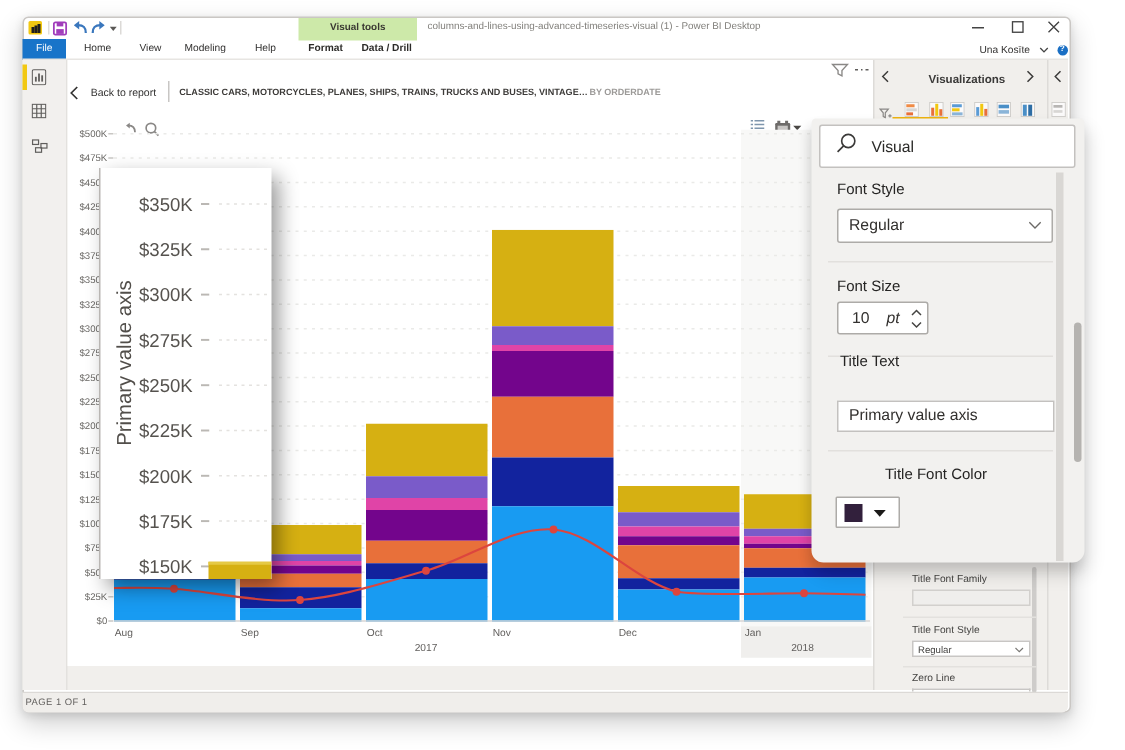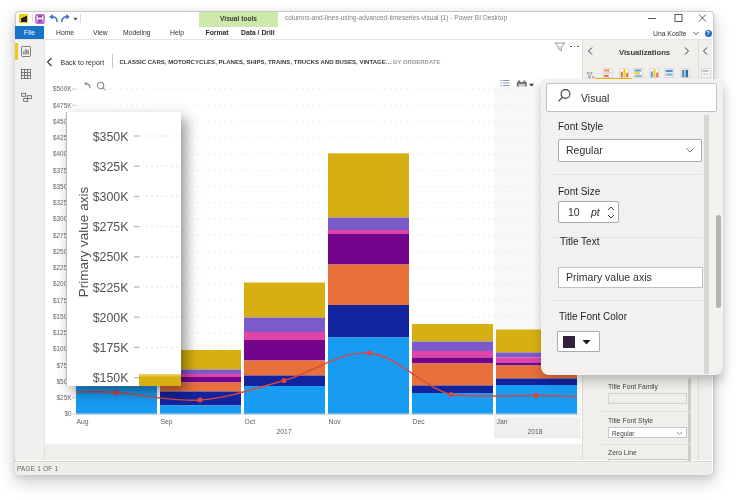--- a/index.html
+++ b/index.html
@@ -429,18 +429,18 @@
   <path d="M4 6 L7 3 L10 6" fill="none" stroke="#454442" stroke-width="1"></path>
   <path d="M4 11 L7 14 L10 11" fill="none" stroke="#454442" stroke-width="1"></path>
 </svg>
 <div class="abs" style="left:552px;top:236.5px;width:150px;height:1px;background:#e2e0dd;"></div>
 
 <div class="txt" style="left:560px;top:236px;font-size:10px;color:#252423;">Title Text</div>
 <div class="abs" style="left:558px;top:267px;width:145px;height:21px;background:#fff;border:1px solid #c3c1bf;"></div>
 <div class="txt" style="left:566px;top:271px;font-size:10.5px;color:#33312f;">Primary value axis</div>
 <div class="abs" style="left:552px;top:299.5px;width:150px;height:1px;background:#e2e0dd;"></div>
 
-<div class="txt" style="left:559px;top:311px;font-size:10px;color:#252423;">Title Font Color</div>
+<div class="txt" style="left:590px;top:311px;font-size:10px;color:#252423;">Title Font Color</div>
 <div class="abs" style="left:557px;top:331px;width:43px;height:21px;background:#fff;border:1px solid #adaba8;border-radius:1px;"></div>
 <div class="abs" style="left:562.5px;top:335.5px;width:12px;height:12px;background:#32203c;"></div>
 <svg class="abs" style="left:581px;top:338.5px;" width="11" height="7" viewBox="0 0 11 7">
   <path d="M1.5 1 L5.5 5.5 L9.5 1 Z" fill="#1b1a19"></path>
 </svg>
 
 </body></html>

